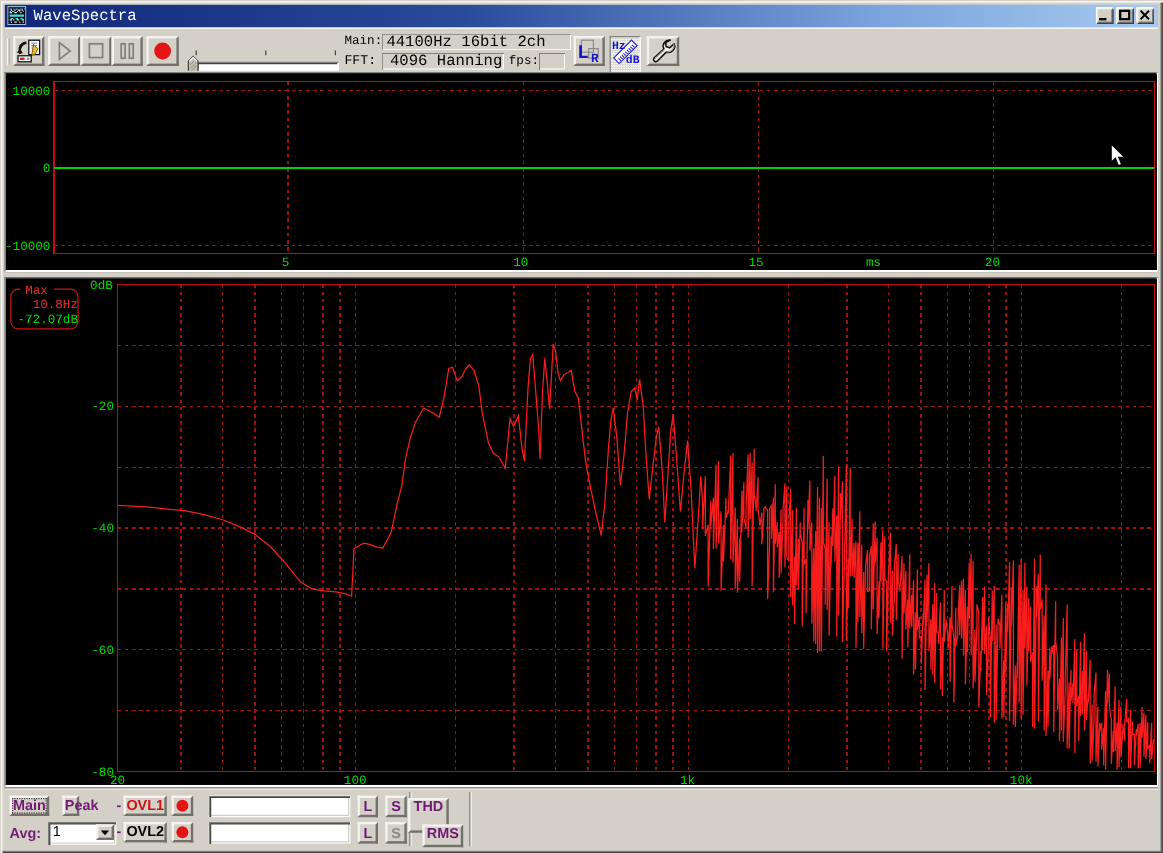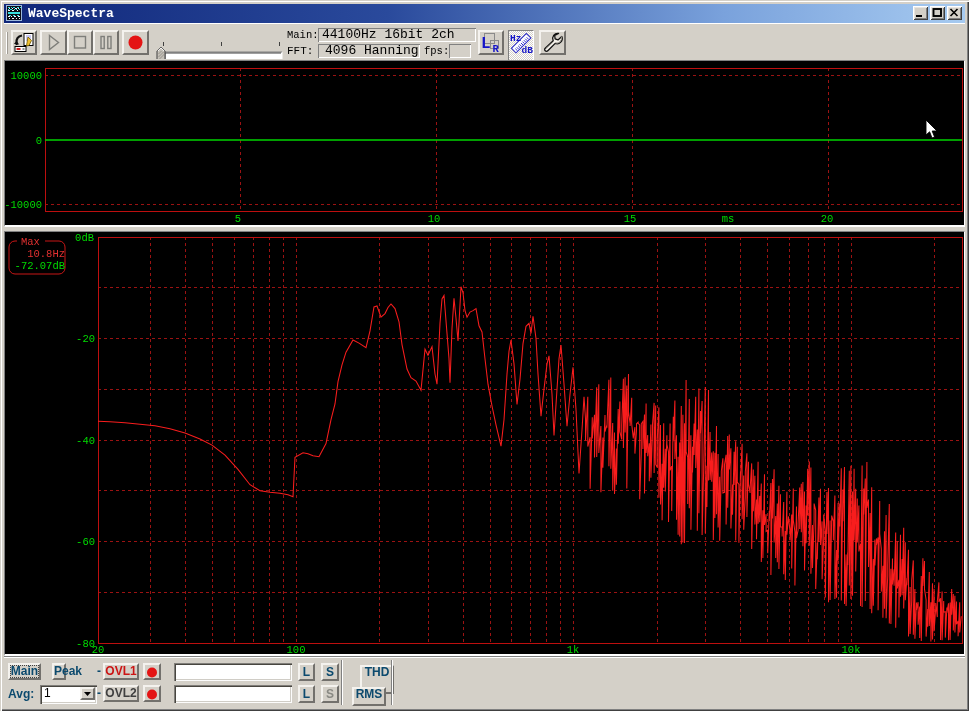--- a/index.html
+++ b/index.html
@@ -1,34 +1,34 @@
 <!DOCTYPE html>
 <html><head><meta charset="utf-8"><style>
 html,body{margin:0;padding:0;width:969px;height:711px;overflow:hidden;background:#d4d0c8;
  font-family:"Liberation Sans",sans-serif;}
 *{box-sizing:border-box}
 #win{position:absolute;left:0;top:0;width:969px;height:711px;background:#d4d0c8;
  box-shadow:inset 1px 1px 0 #d4d0c8, inset 2px 2px 0 #ffffff, inset -1px -1px 0 #404040, inset -2px -2px 0 #808080;}
 #title{position:absolute;left:4px;top:4px;width:961px;height:19px;
  background:linear-gradient(to right,#10277a 0%,#2a4a9c 40%,#7aa2dc 75%,#a6caf0 100%);}
 #title .txt{position:absolute;left:24px;top:2px;color:#fff;
- font-family:"Liberation Mono",monospace;font-weight:bold;font-size:13px;letter-spacing:0px;}
+ font-family:"Liberation Mono",monospace;font-weight:normal;font-size:13px;letter-spacing:0px;}
 .tbtn{position:absolute;top:1.5px;width:15px;height:14px;background:#d4d0c8;
  box-shadow:inset 1px 1px 0 #fff, inset -1px -1px 0 #404040, inset 2px 2px 0 #e8e5e0, inset -2px -2px 0 #808080;}
 .raised2{background:#d4d0c8;border-top:2px solid #f4f2ee;border-left:2px solid #f4f2ee;border-right:2px solid #72706c;border-bottom:2px solid #72706c;}
 .sunkfld{background:#d4d0c8;box-shadow:inset 1px 1px 0 #808080, inset -1px -1px 0 #ffffff;}
 .whitefld{background:#fff;box-shadow:inset 1px 1px 0 #807e7a, inset 2px 2px 0 #484640, inset -1px -1px 0 #fcfcfc, inset -2px -2px 0 #d0cdc6;}
 #toolbar{position:absolute;left:4px;top:23px;width:961px;height:37px;background:#d4d0c8;border-top:1px solid #fff;}
 .mono{font-family:"Liberation Mono",monospace;}
 .panel{position:absolute;background:#000;}
 svg text{font-family:"Liberation Mono",monospace;}
 .gl{fill:#00dc00;font-size:10.5px;}
 .gd{stroke:#9b1212;stroke-width:1;stroke-dasharray:3 3;shape-rendering:crispEdges;}
 .gb{stroke:#bd0f0f;stroke-width:1;fill:none;shape-rendering:crispEdges;}
-.bb{position:absolute;font-weight:bold;font-size:12px;color:#0c4a6e;text-align:center;}
+.bb{position:absolute;font-weight:bold;font-size:12px;color:#701a75;text-align:center;}
 </style></head><body>
 <div id="win">
 
 <div id="title">
  <svg style="position:absolute;left:2px;top:1px" width="16" height="16" viewBox="0 0 16 16">
   <rect x="0" y="0" width="16" height="16" fill="#9cb8dc"></rect>
   <rect x="1" y="1" width="14" height="14" fill="#0c0c14"></rect>
   <g stroke="#38e0e0" stroke-width="1">
    <path d="M2,2.5h2 M5,2.5h1 M7,2.5h2 M11,2.5h2 M14,2.5h1"></path>
    <path d="M2,4.5h1 M4,4.5h2 M8,4.5h1 M10,4.5h1 M13,4.5h1"></path>
@@ -226,33 +226,33 @@
  <div class="bb" style="left:90px;top:6px;width:10px;line-height:17px">-</div>
  <div class="bb raised2" style="left:99px;top:6px;width:36px;height:17px;line-height:13px;color:#cc1414">OVL1</div>
  <div class="raised2" style="position:absolute;left:139px;top:6px;width:18px;height:17px">
   <svg width="14" height="13">
           <circle cx="7" cy="6.5" r="5" fill="#e41414"></circle>
         </svg></div>
  <div class="whitefld" style="position:absolute;left:170px;top:6px;width:118px;height:18px"></div>
  <div class="bb raised2" style="left:294px;top:6px;width:17px;height:18px;line-height:14px">L</div>
  <div class="bb raised2" style="left:317px;top:6px;width:18px;height:18px;line-height:14px">S</div>
  <div style="position:absolute;left:337px;top:3px;width:2px;height:45px;border-left:1px solid #808080;border-right:1px solid #fff"></div>
- <div class="bb raised2" style="left:356px;top:8px;width:34px;height:29px;line-height:11px">THD</div>
+ <div class="bb raised2" style="left:336px;top:8px;width:34px;height:29px;line-height:11px">THD</div>
  <div style="position:absolute;left:387px;top:3px;width:2px;height:45px;border-left:1px solid #808080;border-right:1px solid #fff"></div>
 
  <div class="bb" style="left:4px;top:28px;width:30px;line-height:19px;text-align:left">Avg:</div>
  <div class="whitefld" style="position:absolute;left:36px;top:28px;width:57px;height:19px;font-size:12px;line-height:17px;padding-left:4px">1
    <div class="raised2" style="position:absolute;right:2px;top:2px;width:15px;height:13px">
     <svg width="11" height="9" style="display:block">
             <path d="M2,3 h7 l-3.5,4 z" fill="#000"></path>
           </svg>
         </div>
  </div>
  <div class="bb" style="left:90px;top:28px;width:10px;line-height:17px">-</div>
- <div class="bb raised2" style="left:99px;top:28px;width:36px;height:17px;line-height:13px;color:#404040">OVL2</div>
+ <div class="bb raised2" style="left:99px;top:28px;width:36px;height:17px;line-height:13px;color:#000000">OVL2</div>
  <div class="raised2" style="position:absolute;left:139px;top:28px;width:18px;height:17px">
   <svg width="14" height="13">
           <circle cx="7" cy="6.5" r="5" fill="#e41414"></circle>
         </svg></div>
  <div class="whitefld" style="position:absolute;left:170px;top:28px;width:118px;height:18px"></div>
  <div class="bb raised2" style="left:294px;top:28px;width:17px;height:18px;line-height:14px">L</div>
  <div class="bb raised2" style="left:317px;top:28px;width:18px;height:18px;line-height:14px;color:#8a8a84">S</div>
  <div class="bb raised2" style="left:348px;top:30px;width:34px;height:19px;line-height:11px">RMS</div>
 </div>
 

